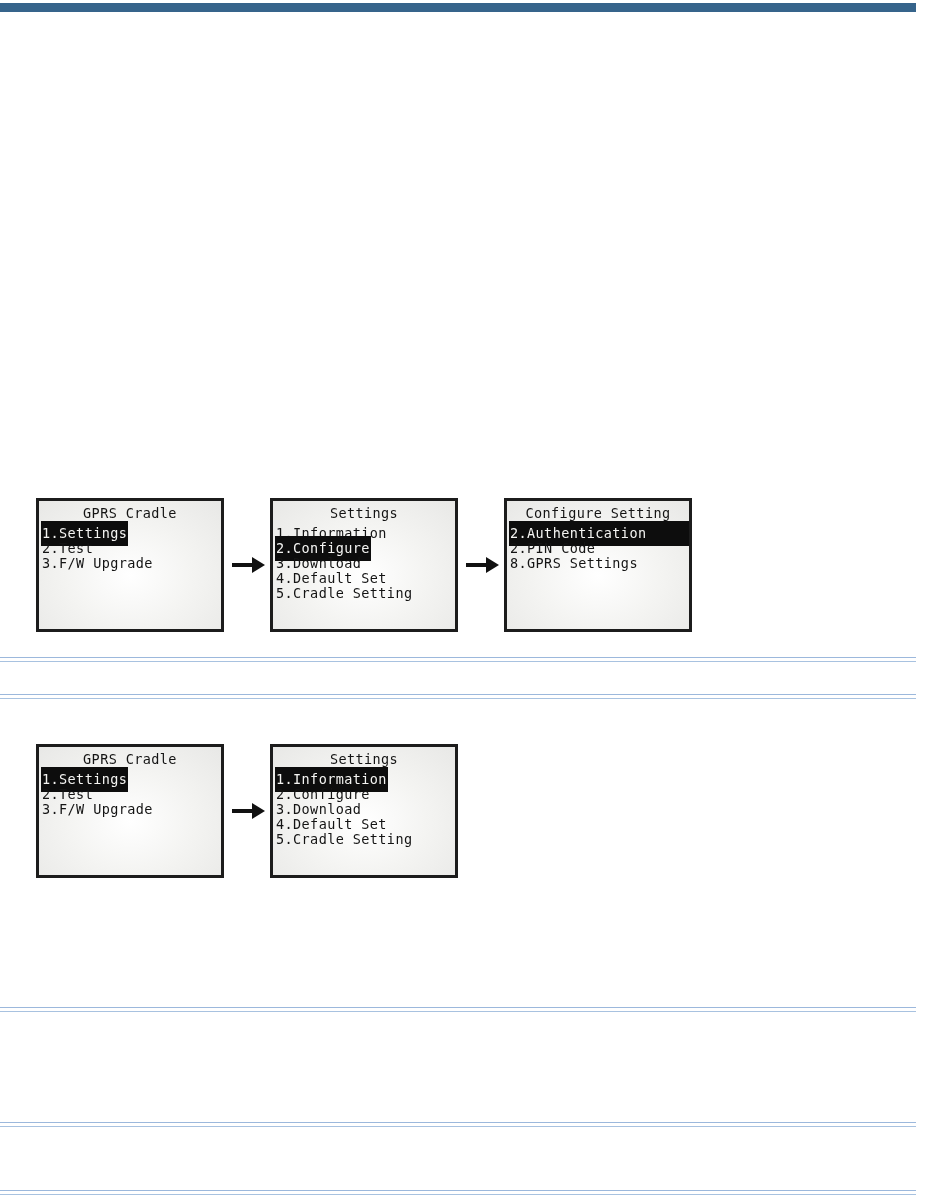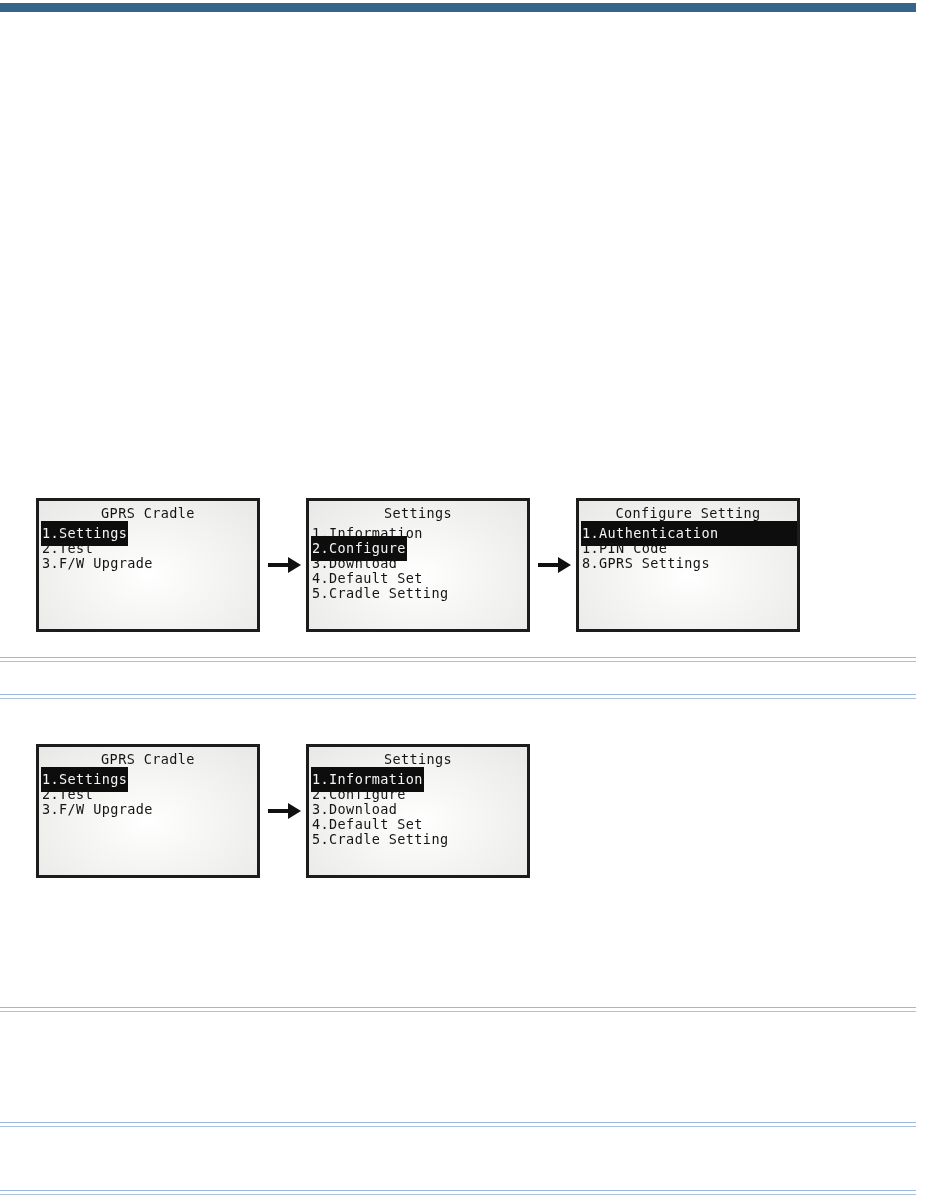--- a/index.html
+++ b/index.html
@@ -46,21 +46,21 @@
   
   .flow-row {
     position: absolute;
     display: flex;
     align-items: center;
   }
 
   
   .lcd {
     position: relative;
-    width: 224px;
+    width: 188px;
     height: 134px;
     border: 3px solid #1c1c1c;
     background: #f2f2f0;
     background-image: radial-gradient(ellipse at 50% 58%, #ffffff 0%, #f4f4f2 48%, #e8e8e6 100%);
     box-sizing: border-box;
     overflow: hidden;
     flex: 0 0 auto;
   }
   .lcd-inner {
     position: absolute;
@@ -169,22 +169,22 @@
         </div>
       </div>
       <div class="arrow">
         <div class="shaft"></div>
         <div class="head"></div>
       </div>
       <div class="lcd">
         <div class="lcd-inner">
           <div class="lcd-title">Configure Setting</div>
           <ul class="lcd-list">
-            <li class="lcd-item selected full"><span class="txt">1.Authentication</span></li>
-            <li class="lcd-item"><span class="txt">1.PIN Code</span></li>
+            <li class="lcd-item selected full"><span class="txt">2.Authentication</span></li>
+            <li class="lcd-item"><span class="txt">2.PIN Code</span></li>
             <li class="lcd-item"><span class="txt">8.GPRS Settings</span></li>
           </ul>
         </div>
       </div>
     </div>
     <div class="flow-row" style="top: 744px; left: 36px;">
       <div class="lcd">
         <div class="lcd-inner">
           <div class="lcd-title">GPRS Cradle</div>
           <ul class="lcd-list">

